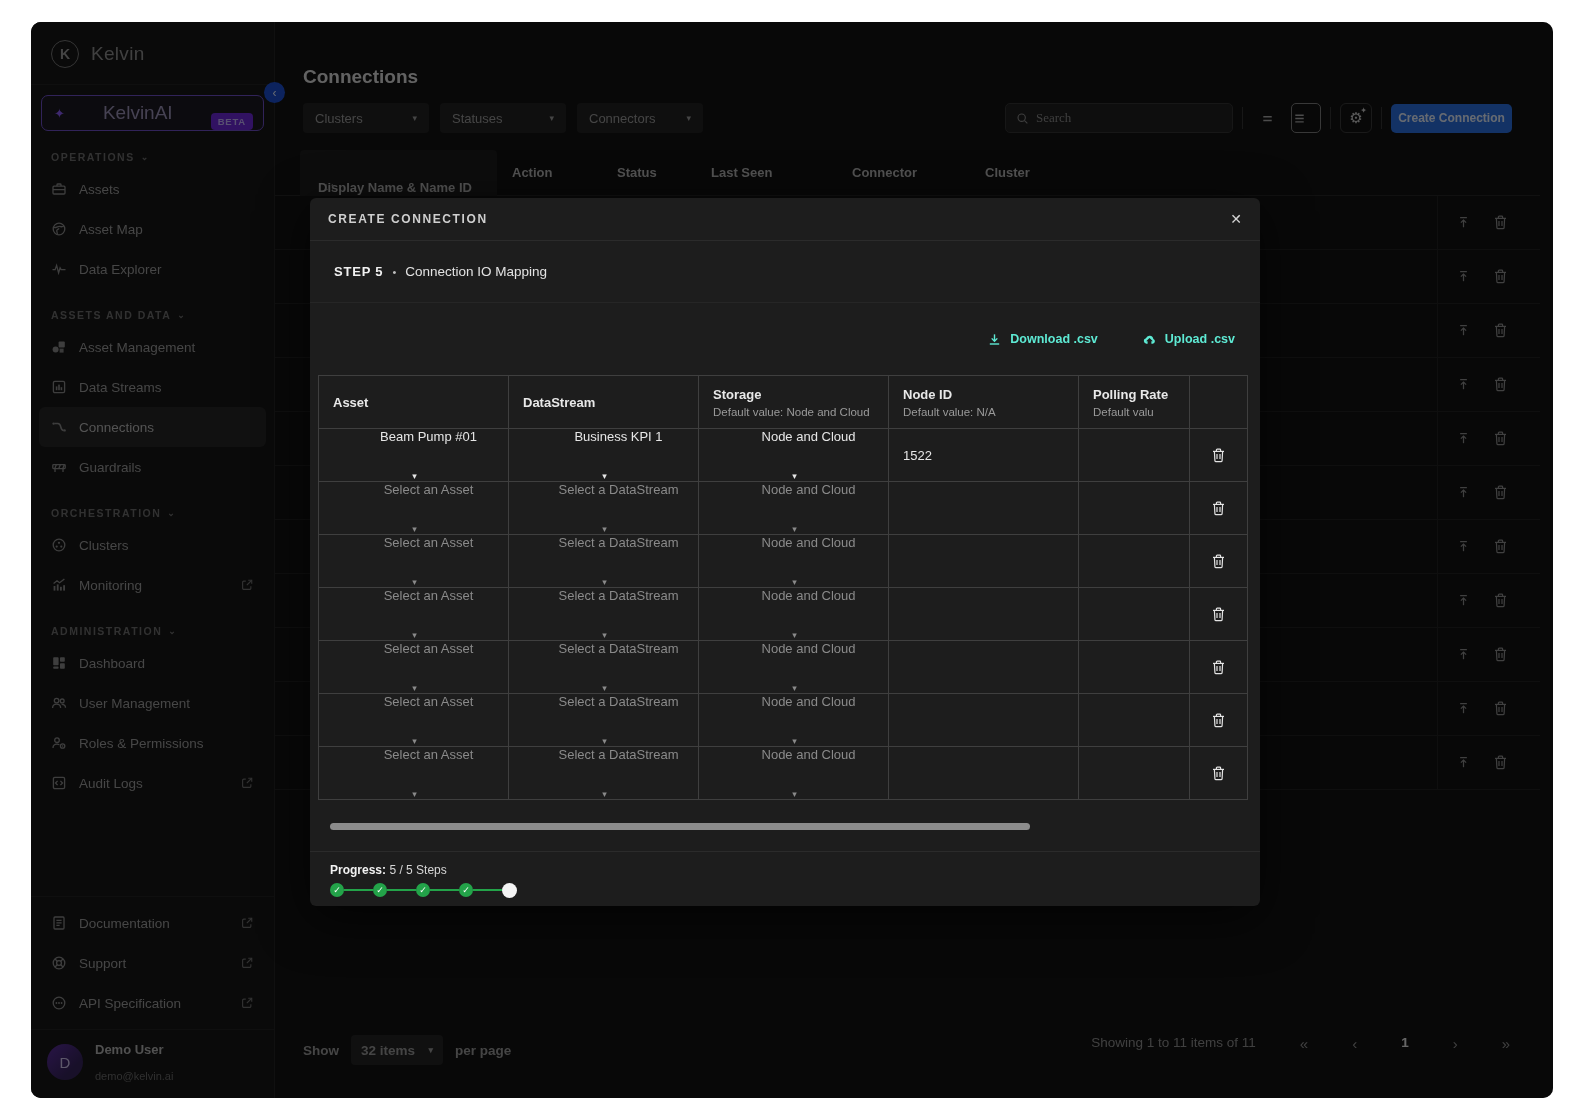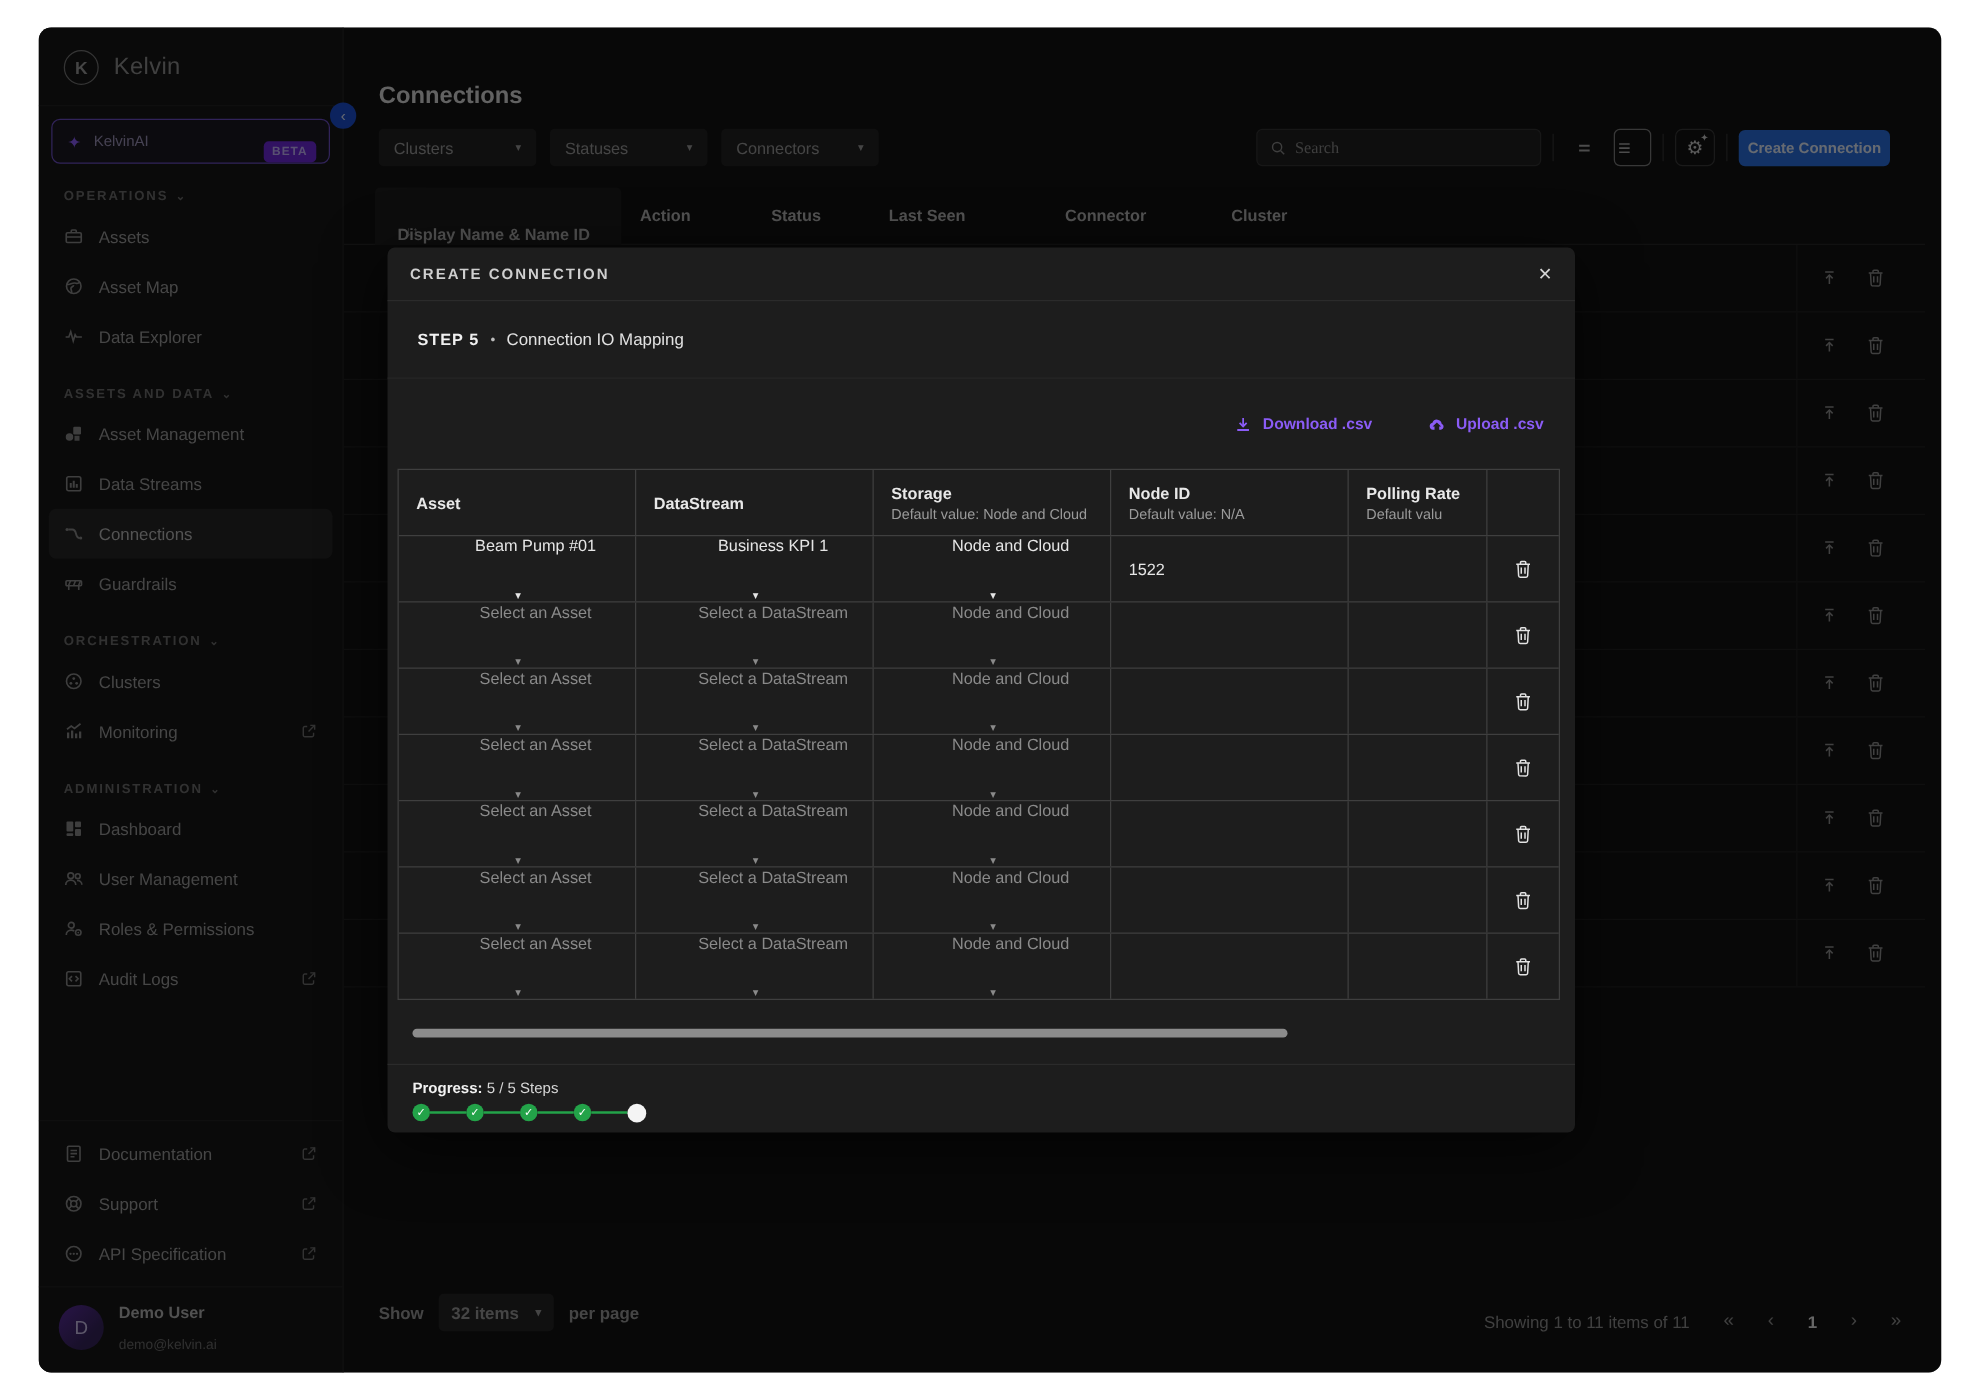--- a/index.html
+++ b/index.html
@@ -6,21 +6,21 @@
   html,body { width:1584px; height:1120px; background:#ffffff; font-family:"Liberation Sans", sans-serif; overflow:hidden; }
   .app { position:absolute; left:31px; top:22px; width:1522px; height:1076px; background:#131313; border-radius:10px; overflow:hidden; }
 
   
   .sidebar { position:absolute; left:0; top:0; width:244px; height:100%; background:#171717; border-right:1px solid #242424; }
   .logo-row { display:flex; align-items:center; gap:12px; padding:18px 18px 16px 20px; border-bottom:1px solid #232323; }
   .logo-circle { width:28px; height:28px; border:1.6px solid #767676; border-radius:50%; display:flex; align-items:center; justify-content:center; color:#9a9a9a; font-size:14px; font-weight:bold; }
   .logo-text { color:#8f8f8f; font-size:19px; letter-spacing:.3px; }
   .kelvinai { margin:10px 10px 4px 10px; height:36px; border:1px solid #6d4fc6; border-radius:7px; background:rgba(100,70,190,.07); display:flex; align-items:center; padding:0 10px 0 12px; gap:10px; }
   .kelvinai .spark { color:#8b5cf6; font-size:13px; }
-  .kelvinai .kl { color:#9c93b8; font-size:12px; flex:1; }
+  .kelvinai .kl { color:#9c93b8; font-size:19px; flex:1;text-align:center; }
   .beta { background:#6d28d9; color:#c3b1fa; font-size:9.5px; font-weight:bold; letter-spacing:.8px; border-radius:4px; padding:3px 7px;margin-top:16px; }
   .sb-section { margin-top:12px; }
   .sb-heading { display:flex; align-items:center; gap:6px; padding:8px 0 6px 20px; color:#6e6e6e; font-size:10.5px; font-weight:bold; letter-spacing:1.5px; }
   .sb-heading .chev { font-size:9px; color:#6e6e6e; }
   .sb-item { display:flex; align-items:center; gap:12px; height:40px; margin:0 8px; padding:0 12px; border-radius:6px; color:#9c9c9c; font-size:13.5px; cursor:pointer; }
   .sb-item.active { background:#262626; color:#b9b9b9; }
   .sb-icon { width:16px; height:16px; color:#8a8a8a; display:flex; align-items:center; justify-content:center; flex:none; }
   .sb-icon svg { width:16px; height:16px; }
   .sb-label { flex:1; white-space:nowrap; }
   .ext-icon { width:14px; height:14px; color:#6f6f6f; }
@@ -55,36 +55,36 @@
   .bg-header .hl { position:absolute; left:25px; top:0; width:197px; height:46px; background:#1d1d1d; border-radius:4px 4px 0 0; }
   .bg-header span { position:absolute; top:15px; white-space:nowrap; }
   .sortg { font-weight:normal; font-size:11px; margin-left:6px; color:#9a9a9a; }
   .bg-rows { position:absolute; left:244px; top:174px; right:13px; }
   .bg-row { height:54px; border-bottom:1px solid #222222; position:relative; }
   .row-actions { position:absolute; right:0; top:0; width:103px; height:100%; border-left:1px solid #222222; display:flex; align-items:center; gap:22px; padding-left:18px; color:#8f8f8f; }
   .row-actions svg { width:15px; height:15px; cursor:pointer; }
 
   .pager-left { position:absolute; left:272px; top:1013px; display:flex; align-items:center; gap:12px; color:#9a9a9a; font-size:13.5px; font-weight:bold; }
   .pagesize { width:92px; height:30px; background:#242424; border-radius:4px; display:flex; align-items:center; justify-content:space-between; padding:0 10px; font-weight:bold; cursor:pointer; }
-  .pager-right { position:absolute; right:32px; top:1013px; height:30px; display:flex; align-items:flex-end; gap:27px; color:#8f8f8f; font-size:13.5px; }
+  .pager-right { position:absolute; right:43px; top:1013px; height:30px; display:flex; align-items:flex-start; gap:44px; color:#8f8f8f; font-size:13.5px; }
   .pager-right .arrow { cursor:pointer; font-size:15px; }
   .pager-right .cur { color:#e3e3e3; font-weight:bold; }
 
   
   .overlay { position:absolute; inset:0; background:rgba(0,0,0,.55); z-index:40; }
   .modal { position:absolute; left:279px; top:176px; width:950px; height:708px; background:#1d1d1d; border-radius:6px; z-index:50; box-shadow:0 12px 50px rgba(0,0,0,.65); }
   .modal-head { height:43px; display:flex; align-items:center; justify-content:space-between; padding:0 18px; border-bottom:1px solid #2b2b2b; }
   .modal-title { color:#cfcfcf; font-size:12px; font-weight:bold; letter-spacing:1.6px; }
   .close-x { color:#d5d5d5; font-size:14px; cursor:pointer; }
   .modal-step { height:62px; display:flex; align-items:center; gap:9px; padding-left:24px; border-bottom:1px solid #262626; }
   .step-label { color:#f0f0f0; font-size:13px; font-weight:bold; letter-spacing:.8px; }
   .step-dot { color:#bdbdbd; font-size:11px; }
   .step-title { color:#e2e2e2; font-size:13.5px; }
   .csv-row { height:72px; display:flex; align-items:center; justify-content:flex-end; gap:44px; padding-right:25px; }
-  .csv-btn { display:flex; align-items:center; gap:8px; color:#8b5cf6; font-size:12.5px; font-weight:bold; cursor:pointer; }
+  .csv-btn { display:flex; align-items:center; gap:8px; color:#5eead4; font-size:12.5px; font-weight:bold; cursor:pointer; }
   .csv-btn svg { width:15px; height:15px; }
 
   .io-table { margin-left:8px; width:930px; border:1px solid #3f3f3f; }
   .io-hrow, .io-row { display:grid; grid-template-columns:190px 190px 190px 190px 111px 57px; }
   .io-hrow { height:52px; }
   .io-row { height:53px; border-top:1px solid #3f3f3f; }
   .io-cell { border-right:1px solid #3f3f3f; padding:0 12px 0 14px; display:flex; flex-direction:column; justify-content:center; overflow:hidden; }
   .io-cell:last-child { border-right:none; padding:0; align-items:center; justify-content:center; flex-direction:row; }
   .io-ht { color:#e8e8e8; font-size:13px; font-weight:bold; white-space:nowrap; }
   .io-hs { color:#9a9a9a; font-size:11.5px; margin-top:4px; white-space:nowrap; }

